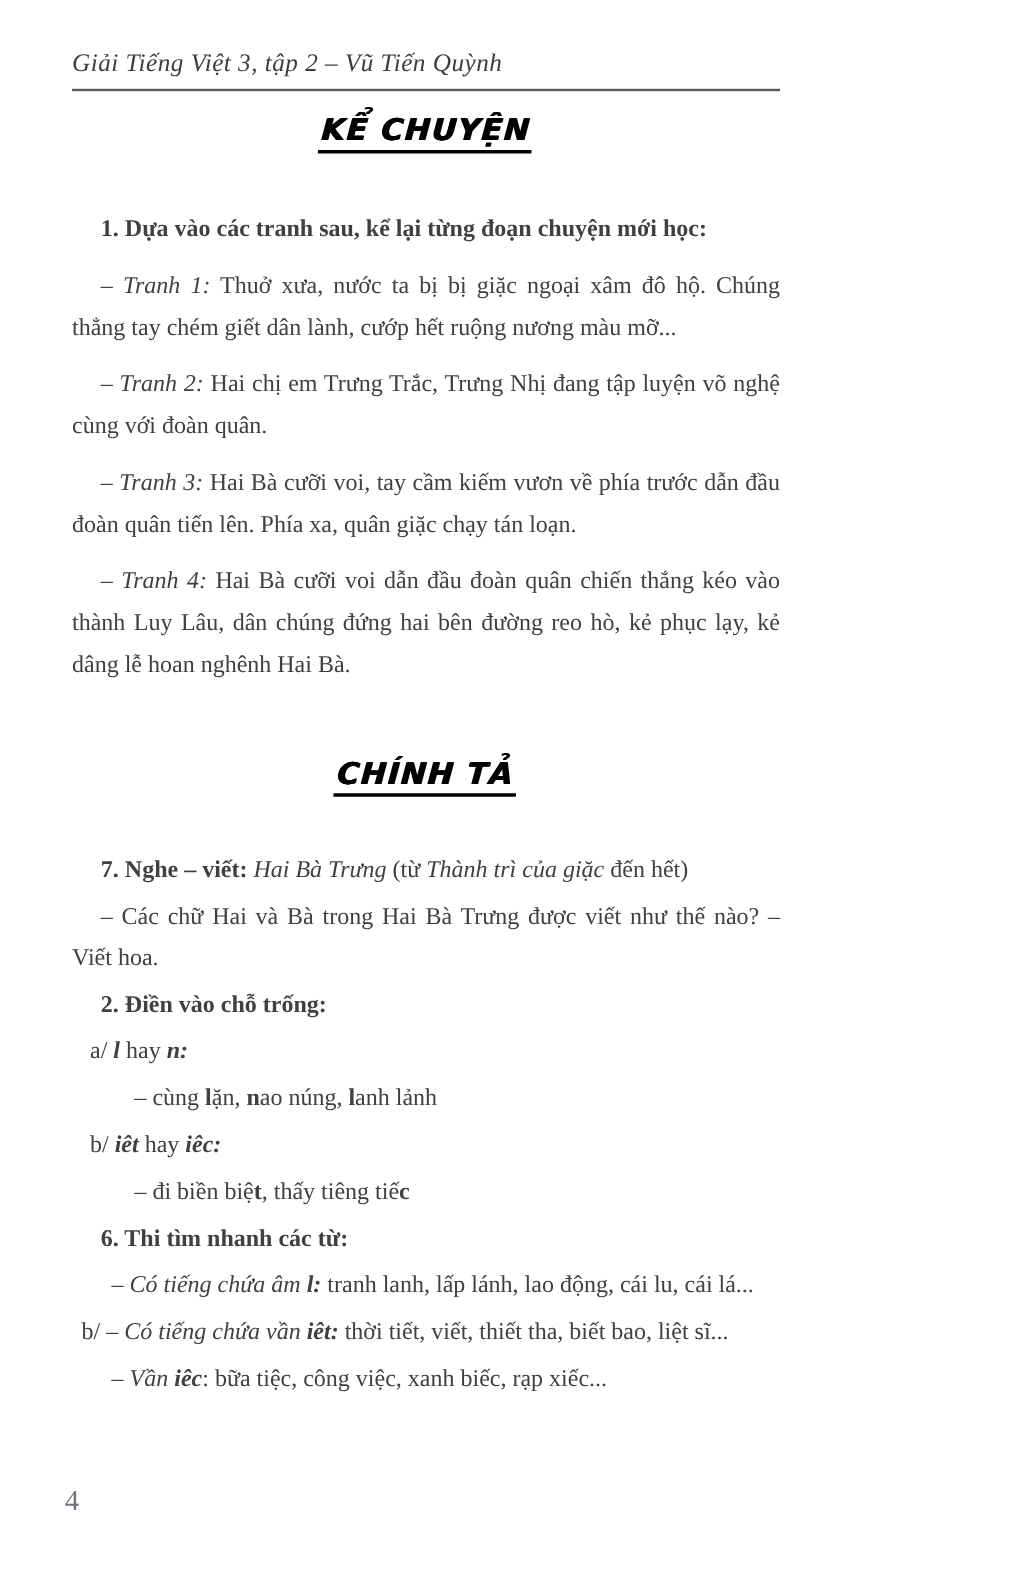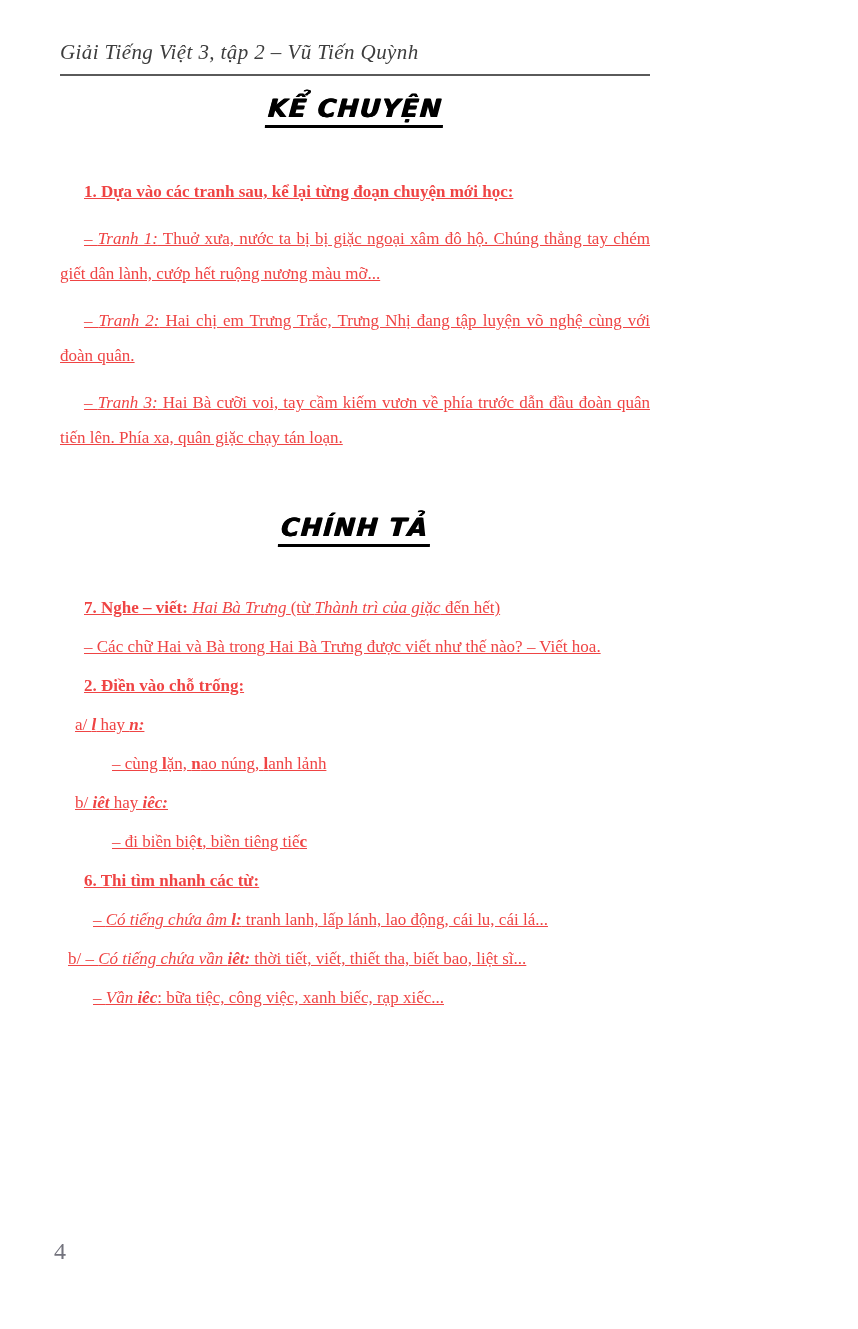--- a/index.html
+++ b/index.html
@@ -34,21 +34,21 @@
     font-weight: bold;
     font-size: 25px;
     letter-spacing: 1.5px;
     color: #000;
     text-shadow: 0.7px 0 0 #000, -0.4px 0 0 #000;
     border-bottom: 3px solid #000;
     padding: 0 2px 2px 2px;
     transform: skewX(-4deg);
   }
 
-  .p { font-size: 17px; color: #ef4444; text-decoration: underline; }
+  .p { font-size: 20px; color: #404040; }
   .sec-0 .p { line-height: 35px; margin-bottom: 12px; }
   .sec-1 .p { line-height: 34px; margin-bottom: 5px; }
 
   .p.lead     { text-indent: 24px; }
   .p.dash     { text-indent: 24px; text-align: justify; }
   .p.sub      { text-indent: 15px; }
   .p.subdash  { margin-left: 52px; }
   .p.sub3     { text-indent: 8px; text-align: justify; }
   .p.sub3dash { margin-left: 33px; }
 
@@ -68,30 +68,31 @@
 <div class="page">
   <div class="doc-header">Giải Tiếng Việt 3, tập 2 – Vũ Tiến Quỳnh</div>
 
   <div>
       <section class="sec-0">
         <h2 class="sec-title"><span class="sec-title-text">KỂ CHUYỆN</span></h2>
         <p class="p lead"><span class="bold">1. Dựa vào các tranh sau, kể lại từng đoạn chuyện mới học:</span></p>
         <p class="p dash"><span>– </span><span class="italic">Tranh 1:</span><span> Thuở xưa, nước ta bị bị giặc ngoại xâm đô hộ. Chúng thẳng tay chém giết dân lành, cướp hết ruộng nương màu mỡ...</span></p>
         <p class="p dash"><span>– </span><span class="italic">Tranh 2:</span><span> Hai chị em Trưng Trắc, Trưng Nhị đang tập luyện võ nghệ cùng với đoàn quân.</span></p>
         <p class="p dash"><span>– </span><span class="italic">Tranh 3:</span><span> Hai Bà cưỡi voi, tay cầm kiếm vươn về phía trước dẫn đầu đoàn quân tiến lên. Phía xa, quân giặc chạy tán loạn.</span></p>
+        <p class="p dash"><span>– </span><span class="italic">Tranh 4:</span><span> Hai Bà cưỡi voi dẫn đầu đoàn quân chiến thắng kéo vào thành Luy Lâu, dân chúng đứng hai bên đường reo hò, kẻ phục lạy, kẻ dâng lễ hoan nghênh Hai Bà.</span></p>
       </section>
       <section class="sec-1">
         <h2 class="sec-title"><span class="sec-title-text">CHÍNH TẢ</span></h2>
         <p class="p lead"><span class="bold">7. Nghe – viết: </span><span class="italic">Hai Bà Trưng </span><span>(từ </span><span class="italic">Thành trì của giặc</span><span> đến hết)</span></p>
         <p class="p dash"><span>– Các chữ Hai và Bà trong Hai Bà Trưng được viết như thế nào? – Viết hoa.</span></p>
         <p class="p lead"><span class="bold">2. Điền vào chỗ trống:</span></p>
         <p class="p sub"><span>a/ </span><span class="bold italic">l</span><span> hay </span><span class="bold italic">n:</span></p>
         <p class="p subdash"><span>– cùng </span><span class="bold">l</span><span>ặn, </span><span class="bold">n</span><span>ao núng, </span><span class="bold">l</span><span>anh lảnh</span></p>
         <p class="p sub"><span>b/ </span><span class="bold italic">iêt</span><span> hay </span><span class="bold italic">iêc:</span></p>
-        <p class="p subdash"><span>– đi biền biệ</span><span class="bold">t</span><span>, biền tiêng tiế</span><span class="bold">c</span></p>
+        <p class="p subdash"><span>– đi biền biệ</span><span class="bold">t</span><span>, thấy tiêng tiế</span><span class="bold">c</span></p>
         <p class="p lead"><span class="bold">6. Thi tìm nhanh các từ:</span></p>
         <p class="p sub3dash"><span>– </span><span class="italic">Có tiếng chứa âm </span><span class="bold italic">l:</span><span> tranh lanh, lấp lánh, lao động, cái lu, cái lá...</span></p>
         <p class="p sub3"><span>b/ – </span><span class="italic">Có tiếng chứa vần </span><span class="bold italic">iêt:</span><span> thời tiết, viết, thiết tha, biết bao, liệt sĩ...</span></p>
         <p class="p sub3dash"><span>– </span><span class="italic">Vần </span><span class="bold italic">iêc</span><span>: bữa tiệc, công việc, xanh biếc, rạp xiếc...</span></p>
       </section>
     </div>
 
   <div class="page-number">4</div>
 </div>
 

